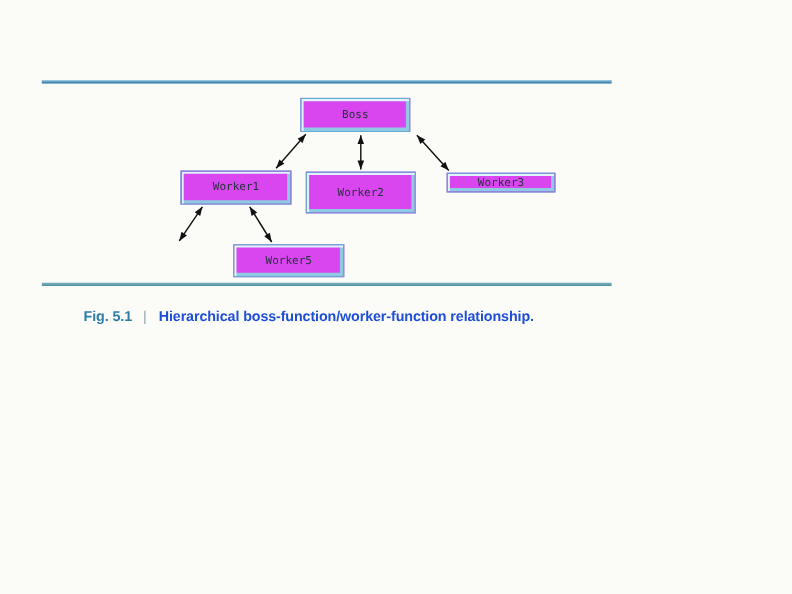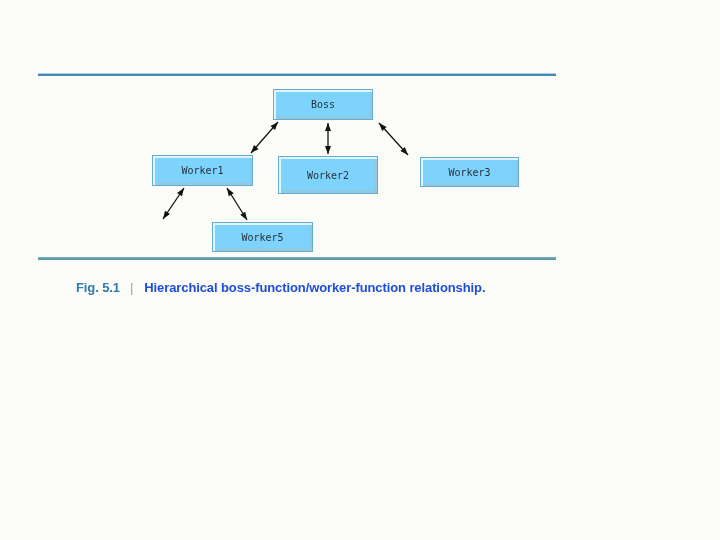--- a/index.html
+++ b/index.html
@@ -32,21 +32,21 @@
     height: 3px;
     background: linear-gradient(#7fb3bf, #4f8fa0);
   }
   .diagram-canvas {
     position: absolute;
     inset: 0;
   }
   .node {
     position: absolute;
     box-sizing: border-box;
-    background: #7dd3fc;
+    background: #d946ef;
     border: 1px solid #62aed2;
     box-shadow: inset 2px 2px 0 #e1f3fb, inset -3px -3px 0 #8fcae2;
     display: flex;
     align-items: center;
     justify-content: center;
     font-family: "DejaVu Sans Mono", monospace;
     font-size: 10px;
     color: #26323c;
   }
   .edges-svg {
@@ -110,27 +110,27 @@
         </g>
         <g>
           <line x1="227" y1="188" x2="247" y2="220" stroke="#111111" stroke-width="1.3"></line>
           <polygon points="247,220 245.30400339198982,211.62601674794976 240.21601356795932,214.80601038796883" fill="#111111"></polygon>
           <polygon points="227,188 228.69599660801018,196.37398325205024 233.78398643204068,193.19398961203117" fill="#111111"></polygon>
         </g>
       </svg>
   <div class="node" style="left: 273px; top: 89px; width: 100px; height: 31px;">
         <span>Boss</span>
       </div>
-      <div class="node" style="left: 152px; top: 155px; width: 101px; height: 31px;">
+      <div class="node" style="left: 164px; top: 155px; width: 101px; height: 31px;">
         <span>Worker1</span>
       </div>
       <div class="node" style="left: 278px; top: 156px; width: 100px; height: 38px;">
         <span>Worker2</span>
       </div>
-      <div class="node" style="left: 406px; top: 157px; width: 99px; height: 30px; margin-left: 14px;">
+      <div class="node" style="left: 406px; top: 157px; width: 99px; height: 18px;">
         <span>Worker3</span>
       </div>
       <div class="node" style="left: 212px; top: 222px; width: 101px; height: 30px;">
         <span>Worker5</span>
       </div>
     </div>
 
   <div class="rule rule-bottom"></div>
 
   <div class="caption">

